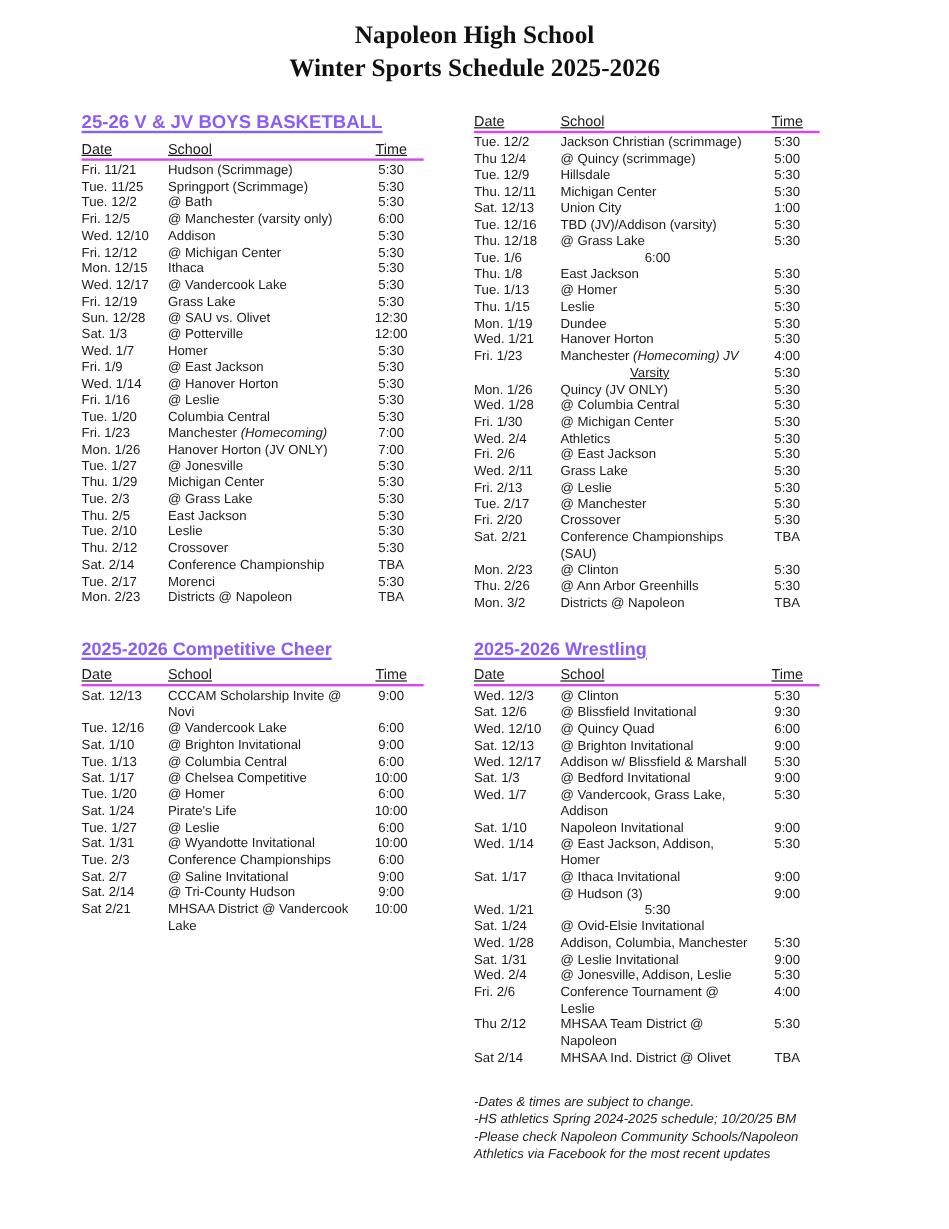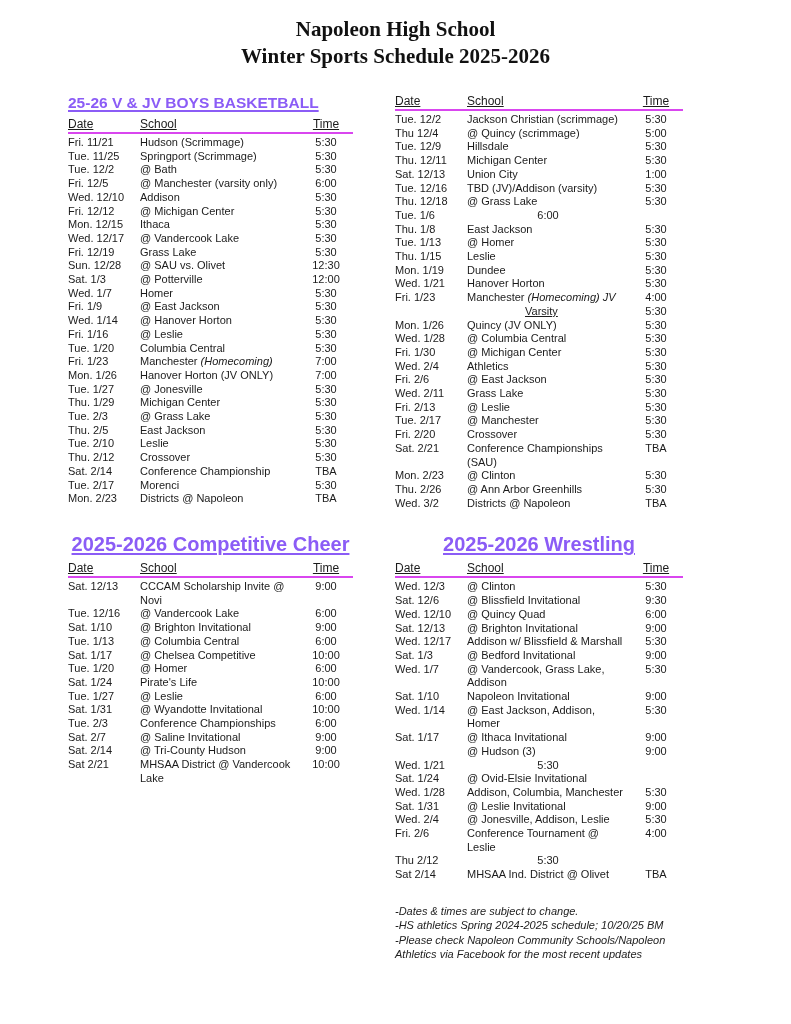--- a/index.html
+++ b/index.html
@@ -34,22 +34,22 @@
     font-size: 15.5px;
     font-weight: bold;
     color: #8b5cf6;
     text-decoration: underline;
     text-decoration-thickness: 2px;
     text-underline-offset: 2px;
     margin-bottom: 5px;
     white-space: nowrap;
   }
   .sec-title.big {
-    font-size: 20px;
-    text-align: center;
+    font-size: 15px;
+    text-align: left;
     white-space: normal;
   }
   .sched.cheer  { margin-top: 27px; }
   .sched.wrestling { margin-top: 23px; }
 
   .thead, .trow {
     display: grid;
     grid-template-columns: 72px 1fr 54px;
   }
   .thead {
@@ -451,21 +451,21 @@
               <span class="cell date">Mon. 2/23</span>
               <span class="cell school">@ Clinton</span>
               <span class="cell time">5:30</span>
             </div>
             <div class="trow">
               <span class="cell date">Thu. 2/26</span>
               <span class="cell school">@ Ann Arbor Greenhills</span>
               <span class="cell time">5:30</span>
             </div>
             <div class="trow">
-              <span class="cell date">Wed. 3/2</span>
+              <span class="cell date">Mon. 3/2</span>
               <span class="cell school">Districts @ Napoleon</span>
               <span class="cell time">TBA</span>
             </div>
           </div>
       </section>
 
       <section class="sched wrestling">
         <div class="sec-title big">2025-2026 Wrestling</div>
         <div class="thead">
           <span class="cell date">Date</span>
@@ -552,20 +552,21 @@
               <span class="cell school">@ Jonesville, Addison, Leslie</span>
               <span class="cell time">5:30</span>
             </div>
             <div class="trow">
               <span class="cell date">Fri. 2/6</span>
               <span class="cell school">Conference Tournament @ Leslie</span>
               <span class="cell time">4:00</span>
             </div>
             <div class="trow">
               <span class="cell date">Thu 2/12</span>
+              <span class="cell school">MHSAA Team District @ Napoleon</span>
               <span class="cell time">5:30</span>
             </div>
             <div class="trow">
               <span class="cell date">Sat 2/14</span>
               <span class="cell school">MHSAA Ind. District @ Olivet</span>
               <span class="cell time">TBA</span>
             </div>
           </div>
       </section>
 

